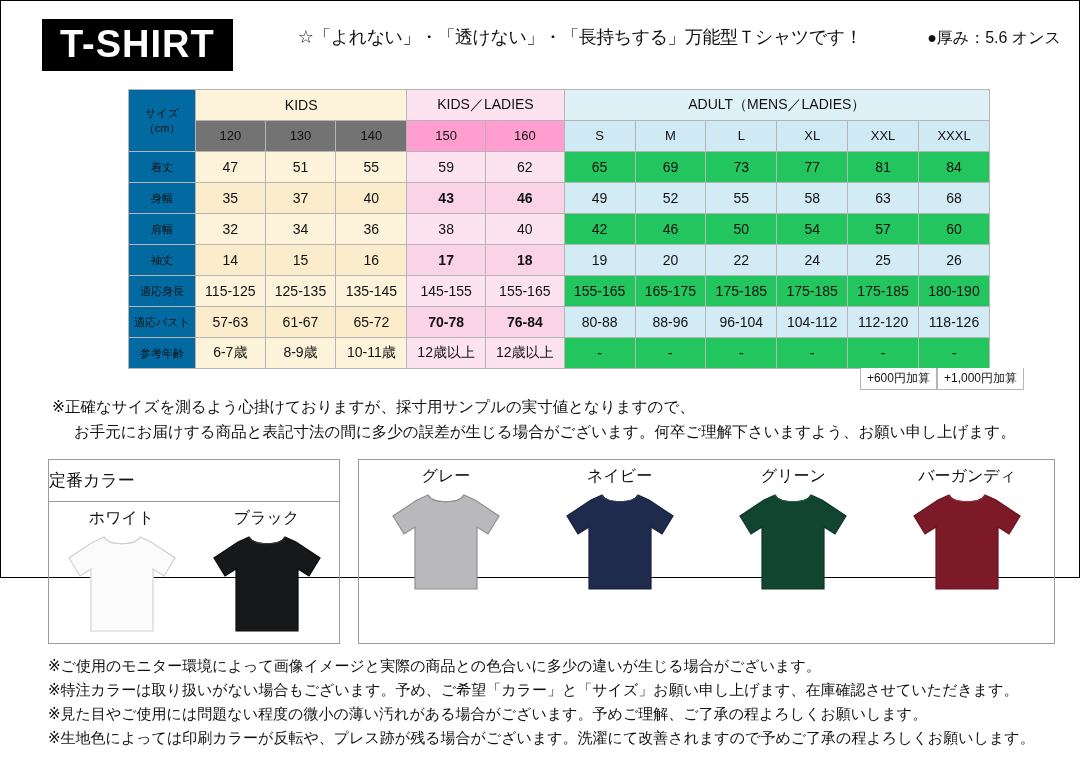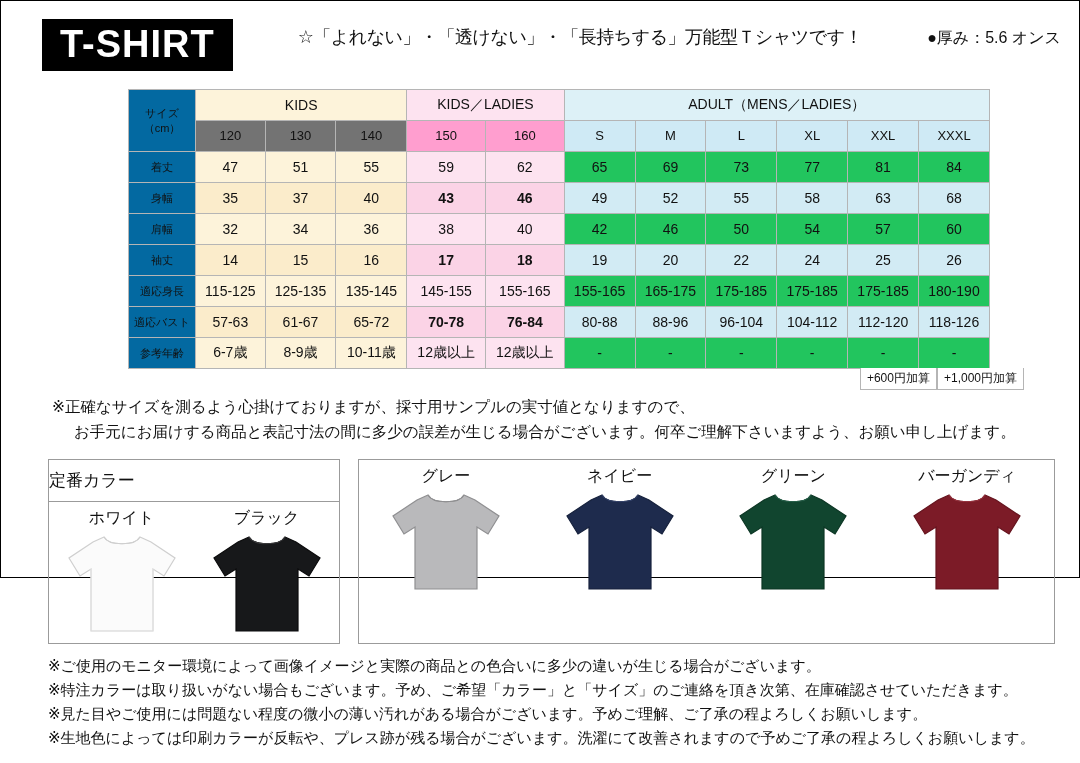--- a/index.html
+++ b/index.html
@@ -291,19 +291,19 @@
             <path d="M41 6 C46 15 72 15 77 6" fill="none" stroke="#97333f" stroke-width="1.2"></path>
           </svg>
         </div>
 
       </div>
     </div>
   </div>
 
   <div class="footer">
     <div>※ご使用のモニター環境によって画像イメージと実際の商品との色合いに多少の違いが生じる場合がございます。</div>
-    <div>※特注カラーは取り扱いがない場合もございます。予め、ご希望「カラー」と「サイズ」のご連絡を頂き次第、在庫確認させていただきます。</div>
+    <div>※特注カラーは取り扱いがない場合もございます。予め、ご希望「カラー」と「サイズ」お願い申し上げます、在庫確認させていただきます。</div>
     <div>※見た目やご使用には問題ない程度の微小の薄い汚れがある場合がございます。予めご理解、ご了承の程よろしくお願いします。</div>
     <div>※生地色によっては印刷カラーが反転や、プレス跡が残る場合がございます。洗濯にて改善されますので予めご了承の程よろしくお願いします。</div>
 
   </div>
 
 </div>
 
 </body></html>

